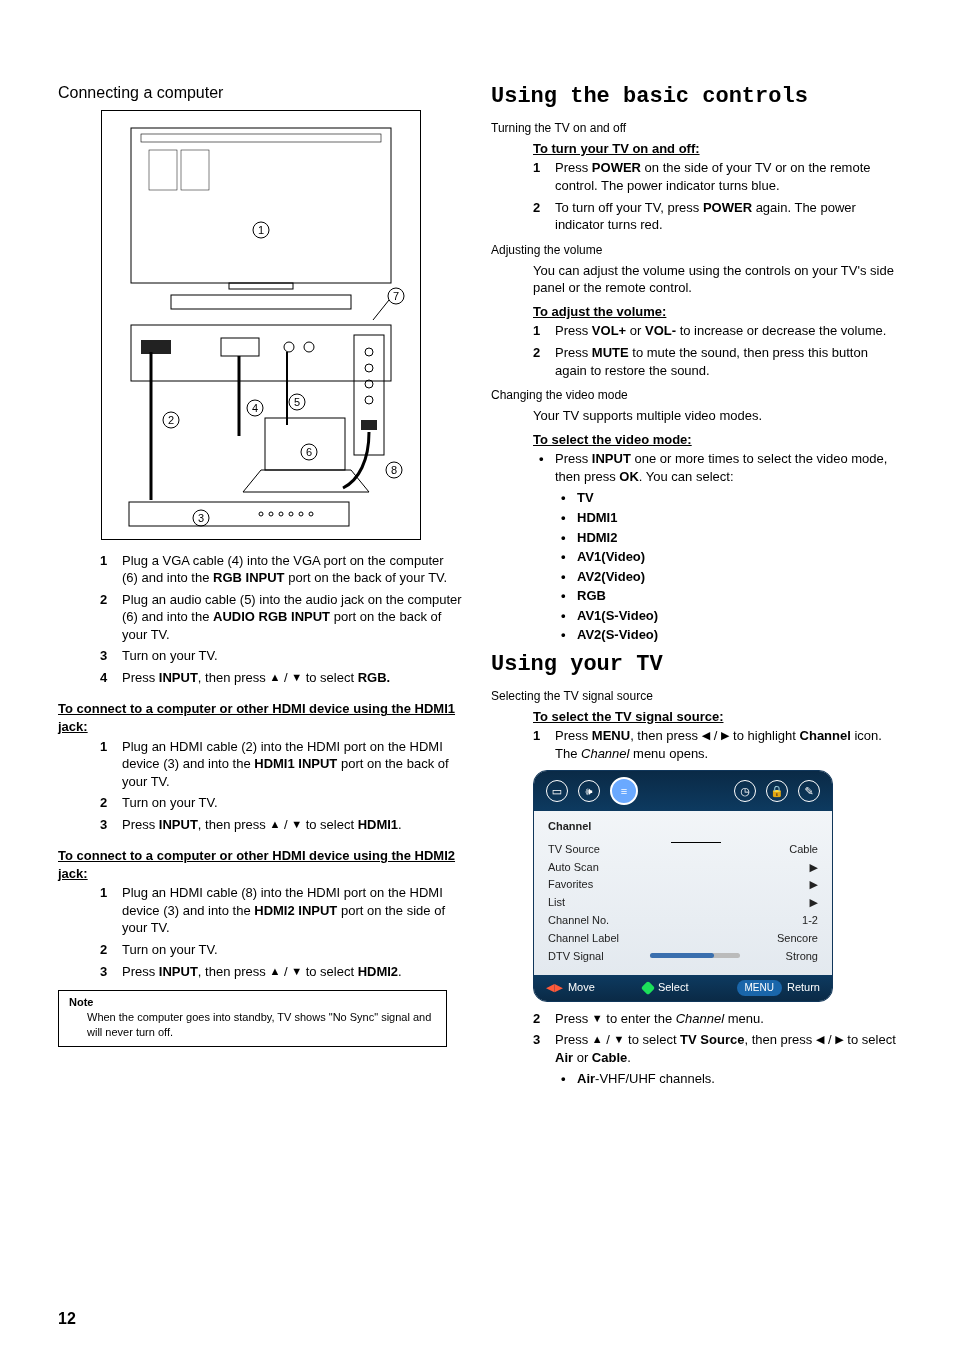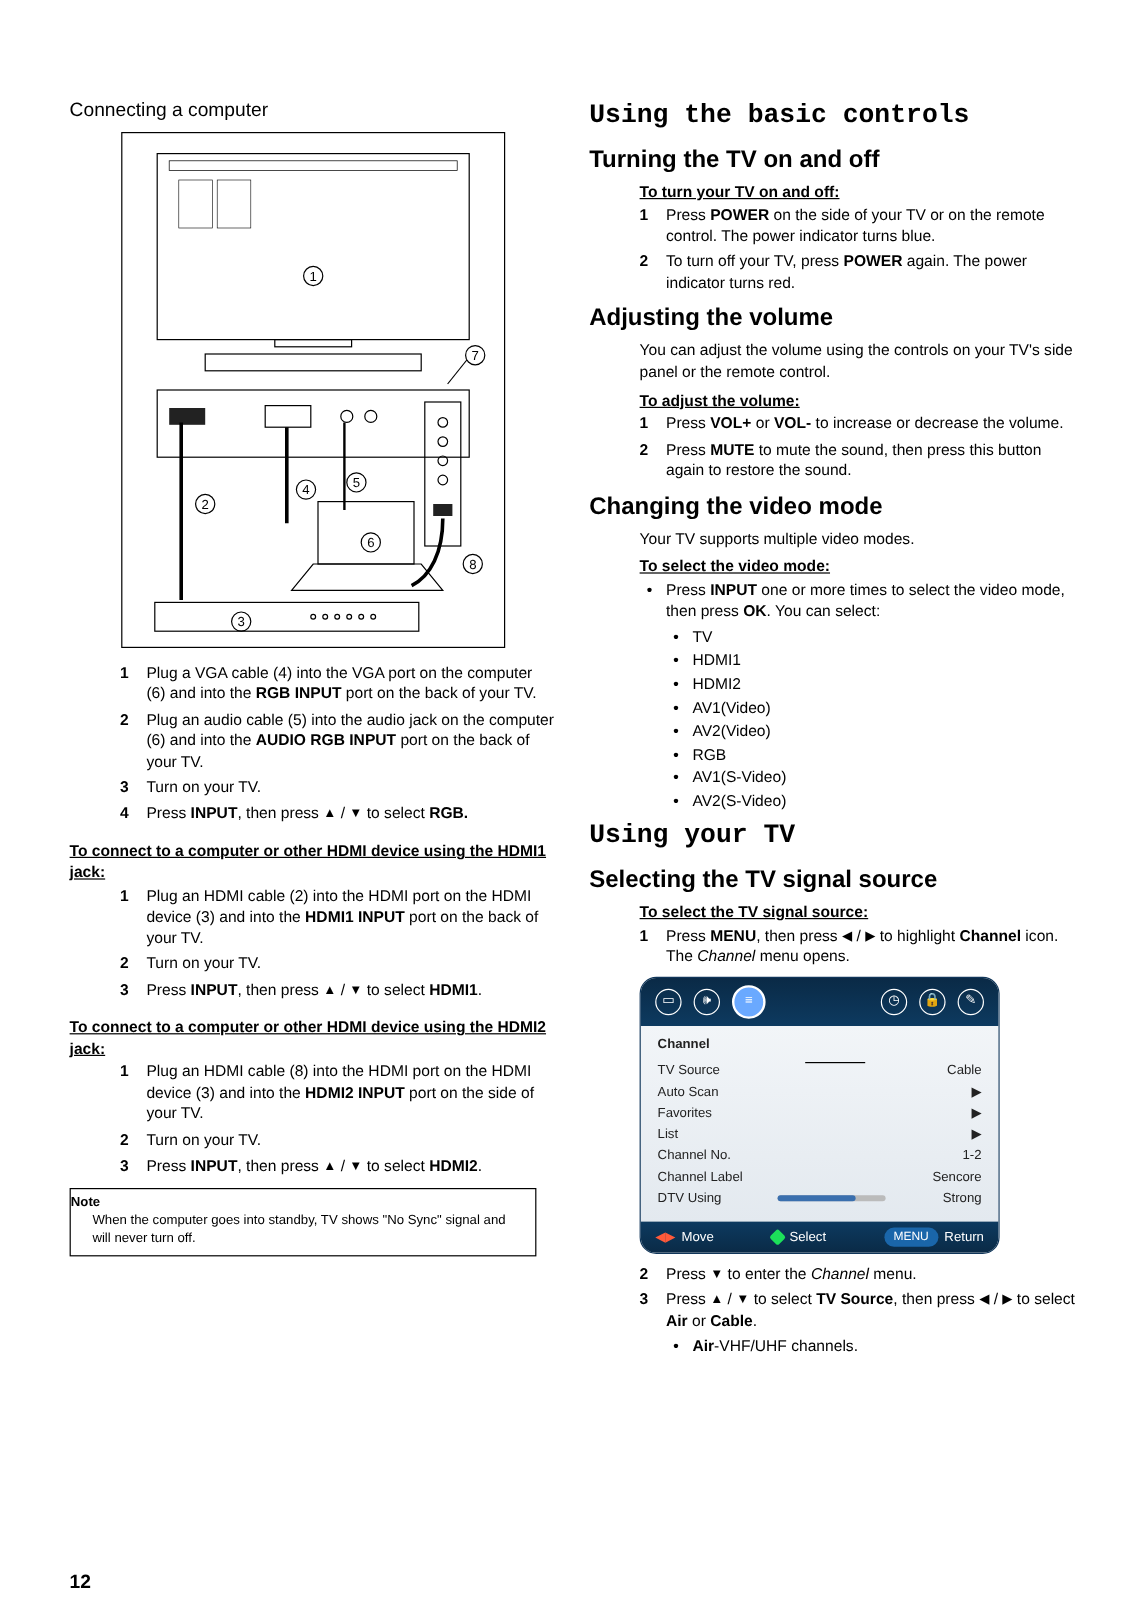--- a/index.html
+++ b/index.html
@@ -11,41 +11,41 @@
     background: #fff;
     width: 954px;
     height: 1350px;
     padding: 82px 58px 40px 58px;
     position: relative;
   }
   .columns { display: flex; gap: 28px; }
   .col { flex: 1; min-width: 0; }
   .h-section { font-weight: normal; font-size: 16px; margin-bottom: 6px; }
   .h-main { font-weight: bold; font-size: 22px; margin-bottom: 6px; font-family: Liberation Mono, monospace; }
-  .h-sub { font-weight: bold; font-size: 20px; margin-top: 8px; margin-bottom: 4px; }
+  .h-sub { font-weight: normal; font-size: 12px; margin-top: 8px; margin-bottom: 4px; }
   .h-step-title { font-weight: bold; margin-bottom: 2px; text-decoration: underline; }
   .indent1 { margin-left: 42px; }
   .indent-para { margin-left: 42px; margin-bottom: 6px; }
   ol.steps { list-style: none; margin-left: 42px; }
   ol.steps > li { position: relative; padding-left: 22px; margin-bottom: 4px; }
   ol.steps > li > .num { position: absolute; left: 0; font-weight: bold; }
   ul.bullets { list-style: none; margin-left: 0; }
   ul.bullets > li { position: relative; padding-left: 22px; margin-bottom: 2px; }
   ul.bullets > li::before { content: "•"; position: absolute; left: 6px; font-weight: bold; }
   ul.bullets.inner > li::before { left: 6px; }
-  .bold { font-weight: normal; }
+  .bold { font-weight: bold; }
   .diagram {
     margin: 6px auto 12px auto;
     width: 320px; height: 430px;
     border: 1.2px solid #000;
     background: #fff;
     display:flex; align-items:center; justify-content:center;
     font-size: 10px; color:#666;
   }
-  .note-box { border: 0.7px solid #000; padding: 4px 8px 6px 0; margin: 10px 16px 0 0; }
+  .note-box { border: 0.7px solid #000; padding: 4px 8px 6px 10px; margin: 10px 16px 0 0; }
   .note-title { font-weight: bold; font-size: 11px; }
   .note-body { font-size: 11px; margin-left: 18px; }
   .page-num { position: absolute; left: 58px; bottom: 20px; font-weight: bold; font-size: 16px; }
   .arrow { font-size: 11px; vertical-align: 1px; }
   .osd {
     margin: 8px 0 8px 42px;
     width: 300px;
     border-radius: 14px;
     overflow: hidden;
     font-size: 11px;
@@ -275,21 +275,21 @@
           </div>
         <div class="osd-row">
             <span>Channel No.</span>
             <span>1-2</span>
           </div>
         <div class="osd-row">
             <span>Channel Label</span>
             <span>Sencore</span>
           </div>
         <div class="osd-row">
-            <span>DTV Using</span>
+            <span>DTV Signal</span>
             <span class="bar">
               <span class="fill"></span>
             </span>
             <span>Strong</span>
           </div>
       </div>
       <div class="osd-bot">
         <span class="osd-chip">
             <span style="color:#ff5a3a">◀▶</span>
             <span>Move</span>

